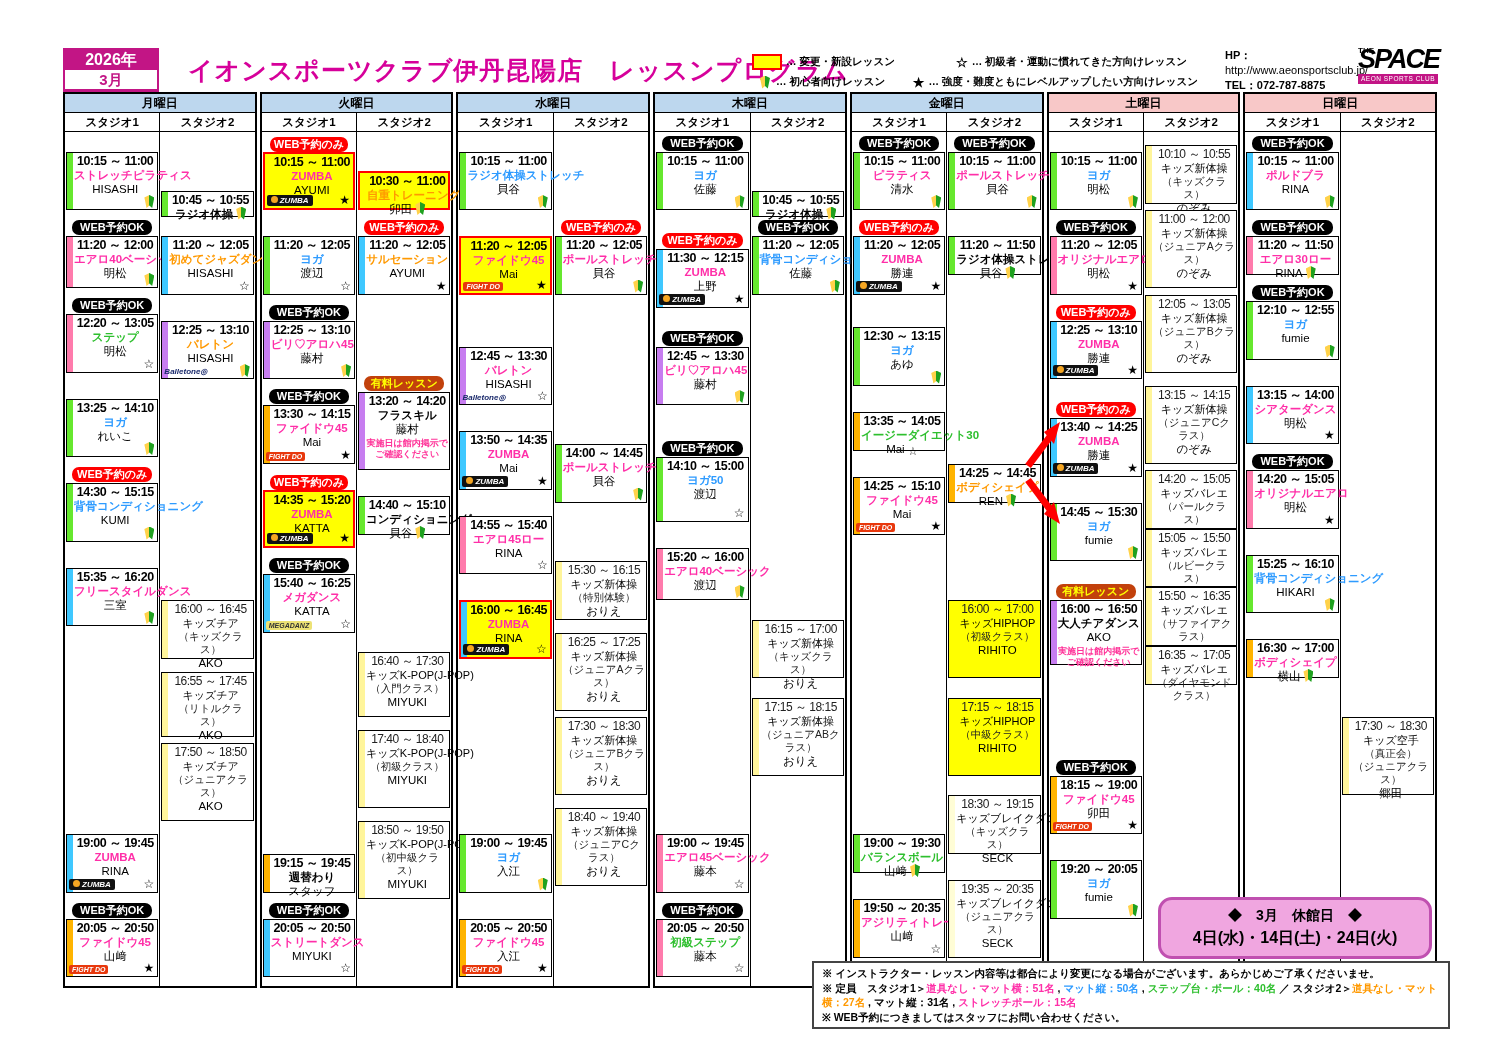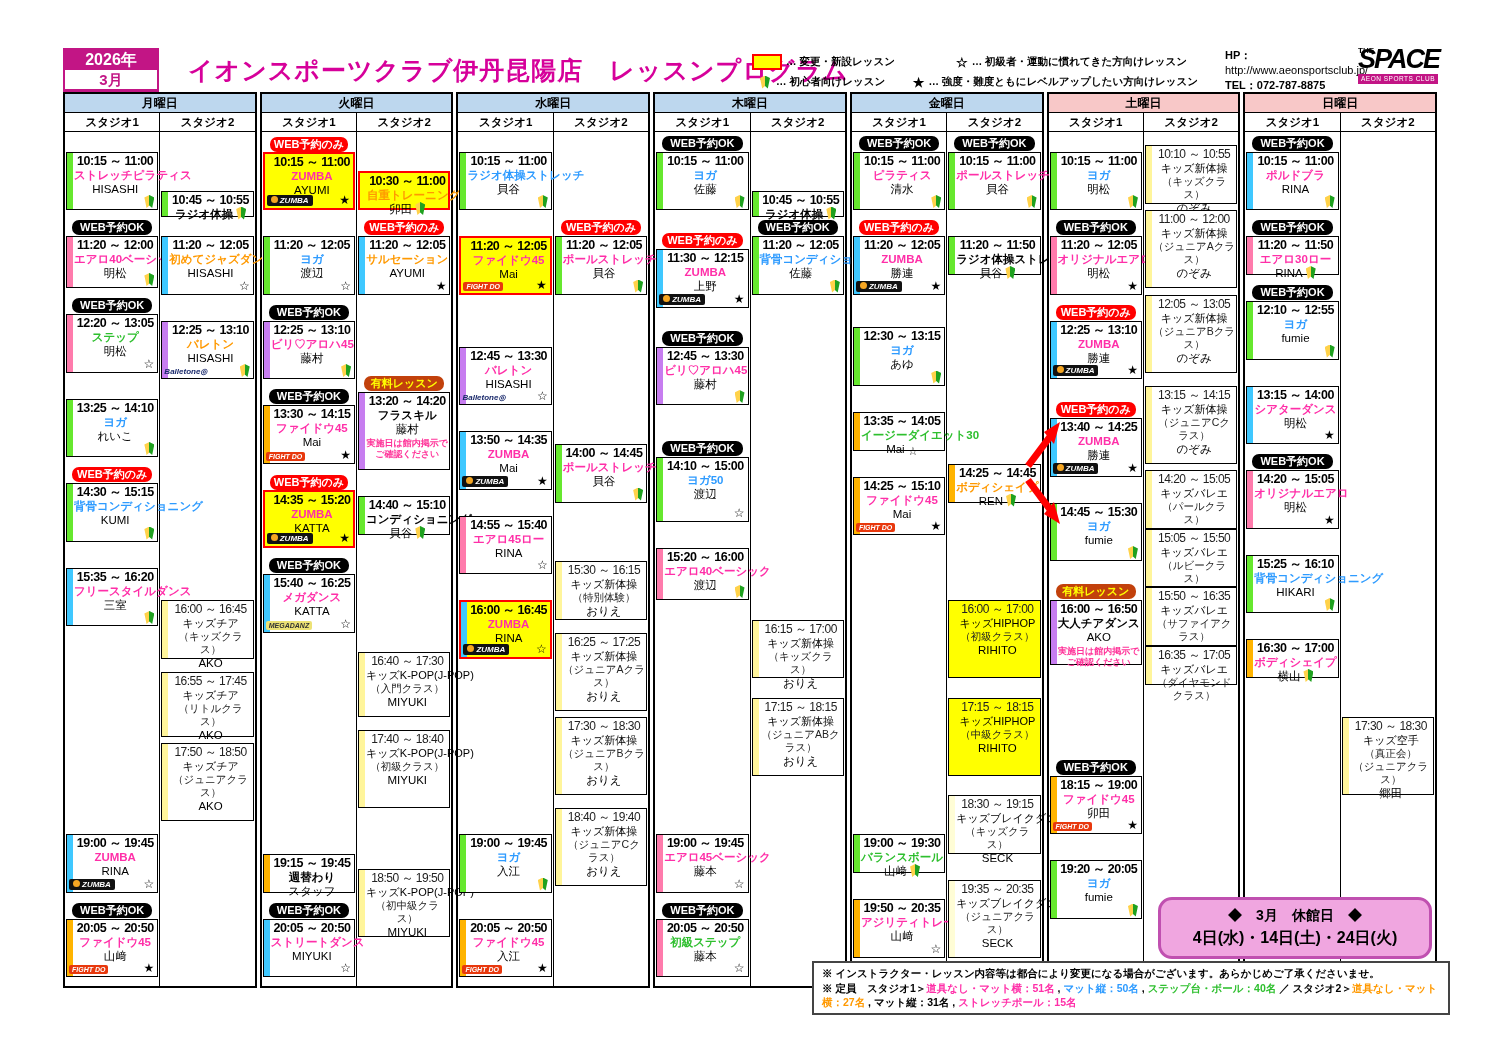--- a/index.html
+++ b/index.html
@@ -346,21 +346,21 @@
             <div class="sb">（入門クラス）</div>
             <div class="ins">MIYUKI</div>
           </div>
           <div class="cell kids" style="top: 598px; height: 78px;">
             <span class="stripe" style="background: rgb(255, 245, 155);"></span>
             <div class="tm">17:40 ～ 18:40</div>
             <div class="nm c-black" style="font-weight: normal; font-size: 11px;">キッズK-POP(J-POP)</div>
             <div class="sb">（初級クラス）</div>
             <div class="ins">MIYUKI</div>
           </div>
-          <div class="cell kids" style="top: 689px; height: 68px; margin-top: 48px;">
+          <div class="cell kids" style="top: 689px; height: 78px;">
             <span class="stripe" style="background: rgb(255, 245, 155);"></span>
             <div class="tm">18:50 ～ 19:50</div>
             <div class="nm c-black" style="font-weight: normal; font-size: 11px;">キッズK-POP(J-POP)</div>
             <div class="sb">（初中級クラス）</div>
             <div class="ins">MIYUKI</div>
           </div>
         </div>
       </div>
     </div>
     <div class="dgrp">
@@ -898,13 +898,14 @@
 </svg>
 
 <div class="closed">
   <div class="l1">◆　3月　休館日　◆</div>
   <div class="l2">4日(水)・14日(土)・24日(火)</div>
 </div>
 
 <div class="notes">
   <div>※ インストラクター・レッスン内容等は都合により変更になる場合がございます。あらかじめご了承くださいませ。</div>
   <div id="note-line-2"><span style="color: rgb(0, 0, 0);">※ 定員　スタジオ1＞</span><span style="color: rgb(255, 47, 168);">道具なし・マット横：51名</span><span style="color: rgb(0, 0, 0);"> , </span><span style="color: rgb(46, 155, 255);">マット縦：50名</span><span style="color: rgb(0, 0, 0);"> , </span><span style="color: rgb(46, 191, 46);">ステップ台・ボール：40名</span><span style="color: rgb(0, 0, 0);"> ／ スタジオ2＞</span><span style="color: rgb(255, 153, 0);">道具なし・マット横：27名</span><span style="color: rgb(0, 0, 0);"> , </span><span style="color: rgb(0, 0, 0);">マット縦：31名</span><span style="color: rgb(0, 0, 0);"> , </span><span style="color: rgb(255, 47, 168);">ストレッチポール：15名</span></div>
+  <div>※ WEB予約につきましてはスタッフにお問い合わせください。</div>
 </div>
 
 </body></html>

